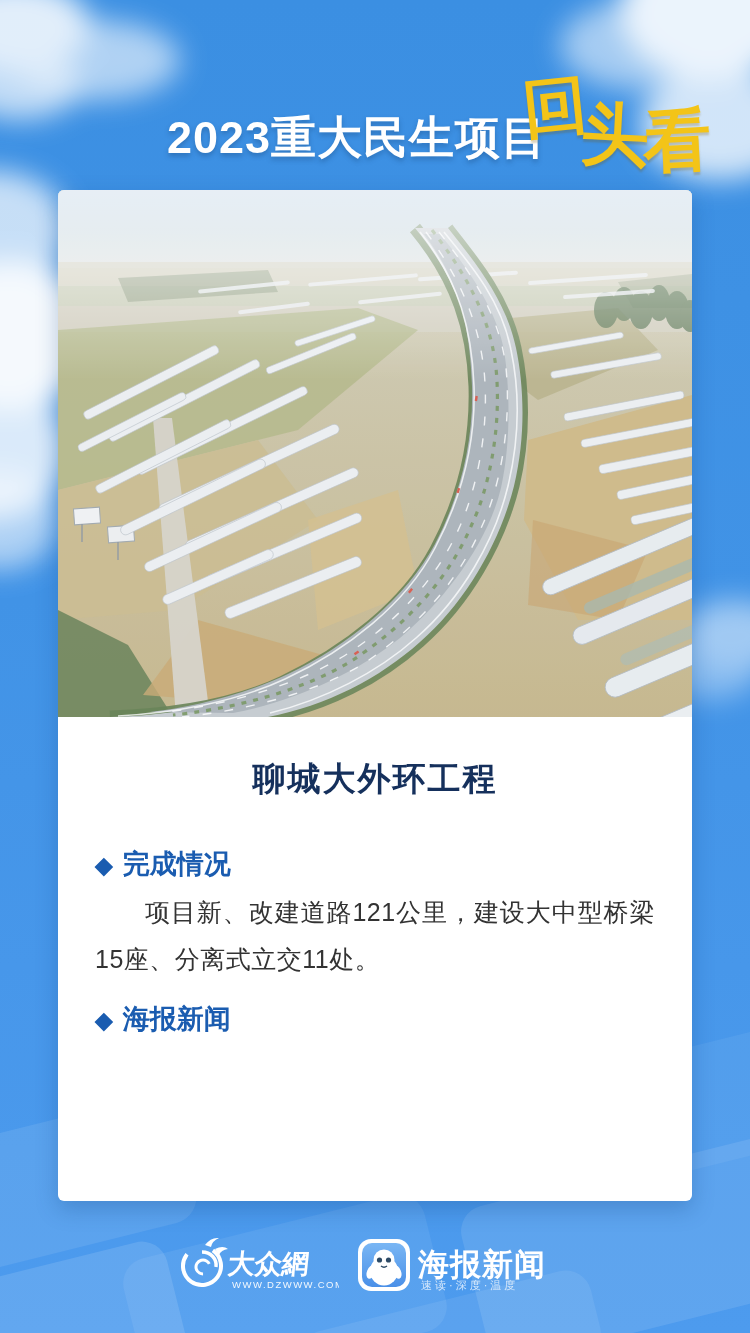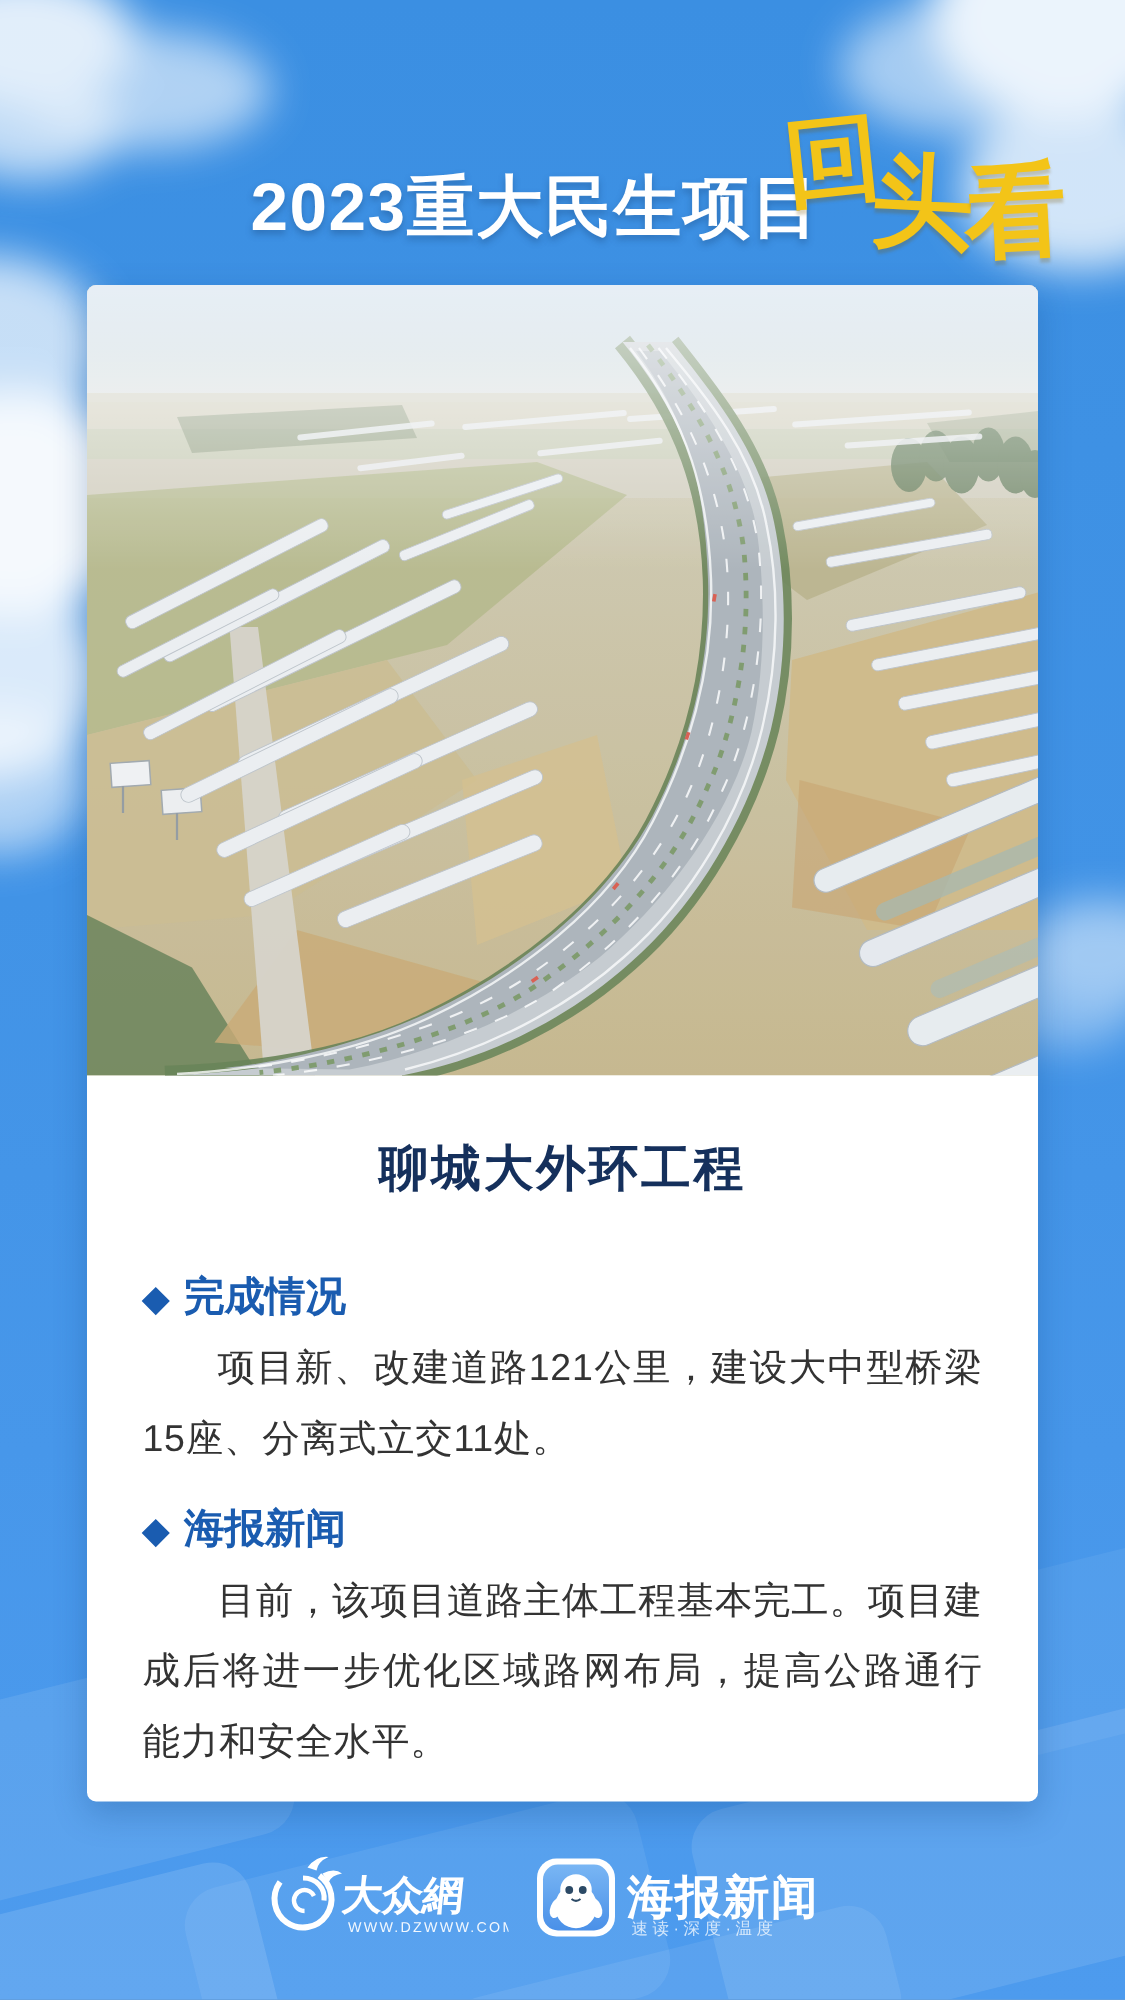--- a/index.html
+++ b/index.html
@@ -265,21 +265,20 @@
       <div class="sec-head first">
         <span class="diamond">◆</span>
         <span>完成情况</span>
       </div>
       <p class="para">项目新、改建道路121公里，建设大中型桥梁15座、分离式立交11处。</p>
 
       <div class="sec-head second">
         <span class="diamond">◆</span>
         <span>海报新闻</span>
       </div>
-      <p class="para">目前，该项目道路主体工程基本完工。项目建成后将进一步优化区域路网布局，提高公路通行能力和安全水平。</p>
     </div>
   </div>
 
   <div class="footer">
 
     <svg width="164" height="58" viewBox="0 0 164 58">
       <g stroke="#ffffff" fill="none">
         <circle cx="27" cy="30" r="19" stroke-width="4" stroke-dasharray="90 30" transform="rotate(-55 27 30)"></circle>
         <path d="M27,16 c9,0 15,7 14,15" stroke-width="3.4"></path>
         <path d="M30,9 q6,-8 14,-7 q-7,3 -8,9" stroke-width="0" fill="#ffffff"></path>

